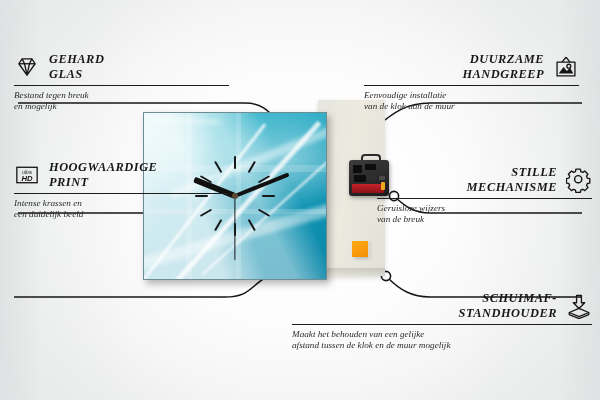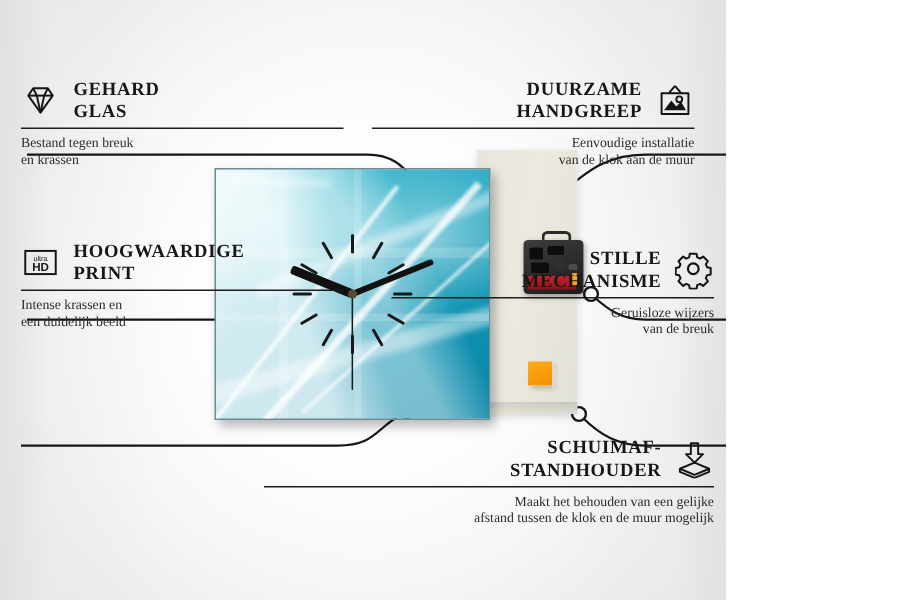--- a/index.html
+++ b/index.html
@@ -2,23 +2,24 @@
 <html><head>
 <meta charset="utf-8">
 <style>
   html,body{margin:0;padding:0;}
   body{
     width:600px;height:400px;overflow:hidden;
     font-family:"Liberation Serif", serif;
     background:#ffffff;
   }
   #stage{
-    position:relative;width:484px;height:400px;overflow:hidden;
+    position:relative;width:600px;height:400px;overflow:hidden;
     background:
       radial-gradient(ellipse 62% 78% at 50% 50%, #ffffff 0%, #fdfdfd 38%, #f6f6f6 62%, #eceded 82%, #e4e5e6 100%);
+    font-style: italic;
   }
   
   #stage:before{
     content:"";position:absolute;inset:0;pointer-events:none;
     background:linear-gradient(90deg,
       rgba(222,224,225,.85) 0%, rgba(236,238,238,.45) 7%,
       rgba(255,255,255,0) 22%, rgba(255,255,255,0) 78%,
       rgba(236,238,238,.45) 93%, rgba(222,224,225,.85) 100%);
   }
 
@@ -30,21 +31,21 @@
     font-family:"Liberation Serif", serif;
     font-weight:700;font-size:12.4px;line-height:14.5px;
     letter-spacing:.5px;color:#171717;text-transform:uppercase;
     white-space:pre-line;
   }
   .feature.right .title{text-align:right;}
   .rule{height:0;border-top:1.3px solid #1d1d1d;margin:4px 0 4px 0;}
   .desc{
     font-size:9.2px;line-height:11.2px;color:#2b2b2b;white-space:pre-line;
   }
-  .feature.right .desc{text-align:right;}
+  .feature.right .desc{text-align:left;}
 
   .ico{width:26px;height:26px;flex:0 0 26px;display:block;}
 
   
   #f-gehard   {left:14px; top:52px;}
   #f-print    {left:14px; top:160px;}
   #f-randen   {left:14px; top:280px;}
   
   #f-handgreep{left:471px; top:52px;  width:215px;}
   #f-stille   {left:471px; top:165px; width:215px;}
@@ -213,21 +214,21 @@
           <path d="M6 12 H26"></path>
             <path d="M10 6 L13 12 L16 26"></path>
             <path d="M22 6 L19 12 L16 26"></path>
         </svg>
       </span>
       <span class="title">GEHARD
 GLAS</span>
     </div>
     <div class="rule"></div>
     <div class="desc">Bestand tegen breuk
-en krassen</div>
+en mogelijk</div>
   </div>
 
   <div class="feature left" id="f-print">
     <div class="head">
       <span class="ico">
         <svg viewBox="0 0 32 32" width="26" height="26">
           <rect x="3.5" y="6.5" width="25" height="19" fill="none" stroke="#141414" stroke-width="1.6"></rect>
           <text x="16" y="15" font-family="Liberation Sans, sans-serif" font-size="6" text-anchor="middle" fill="#141414">ultra</text>
           <text x="16" y="23" font-family="Liberation Sans, sans-serif" font-size="9.5" font-weight="bold" text-anchor="middle" fill="#141414">HD</text>
         </svg>

